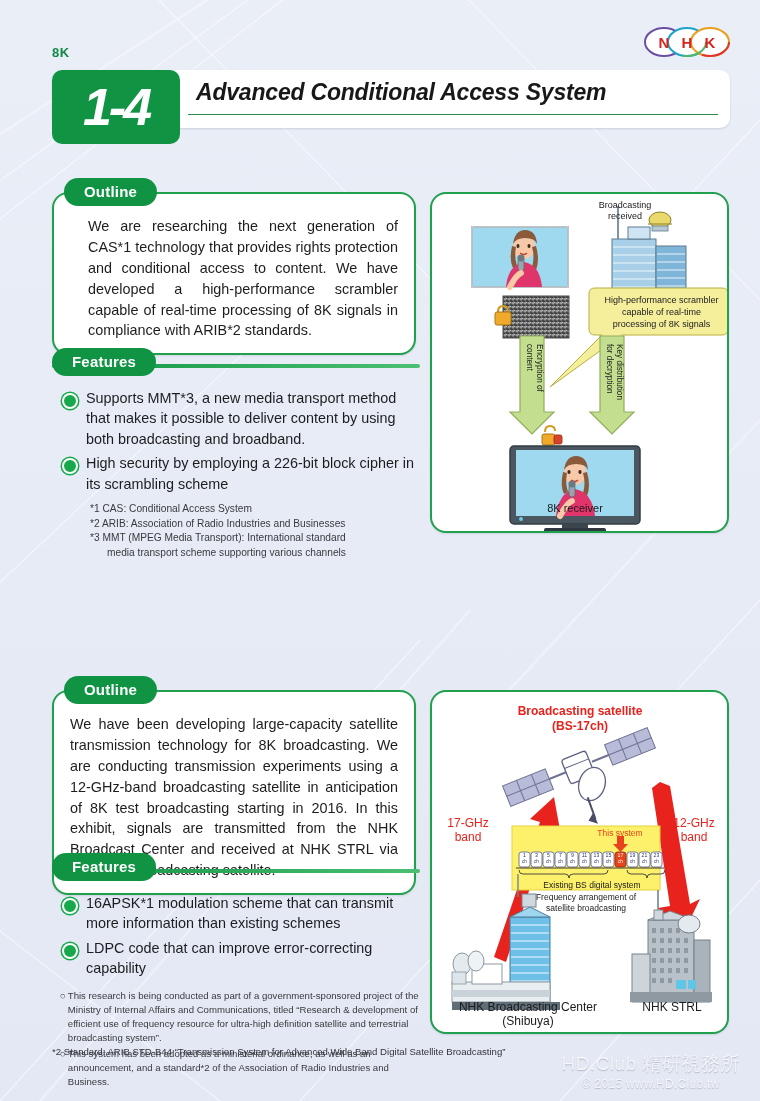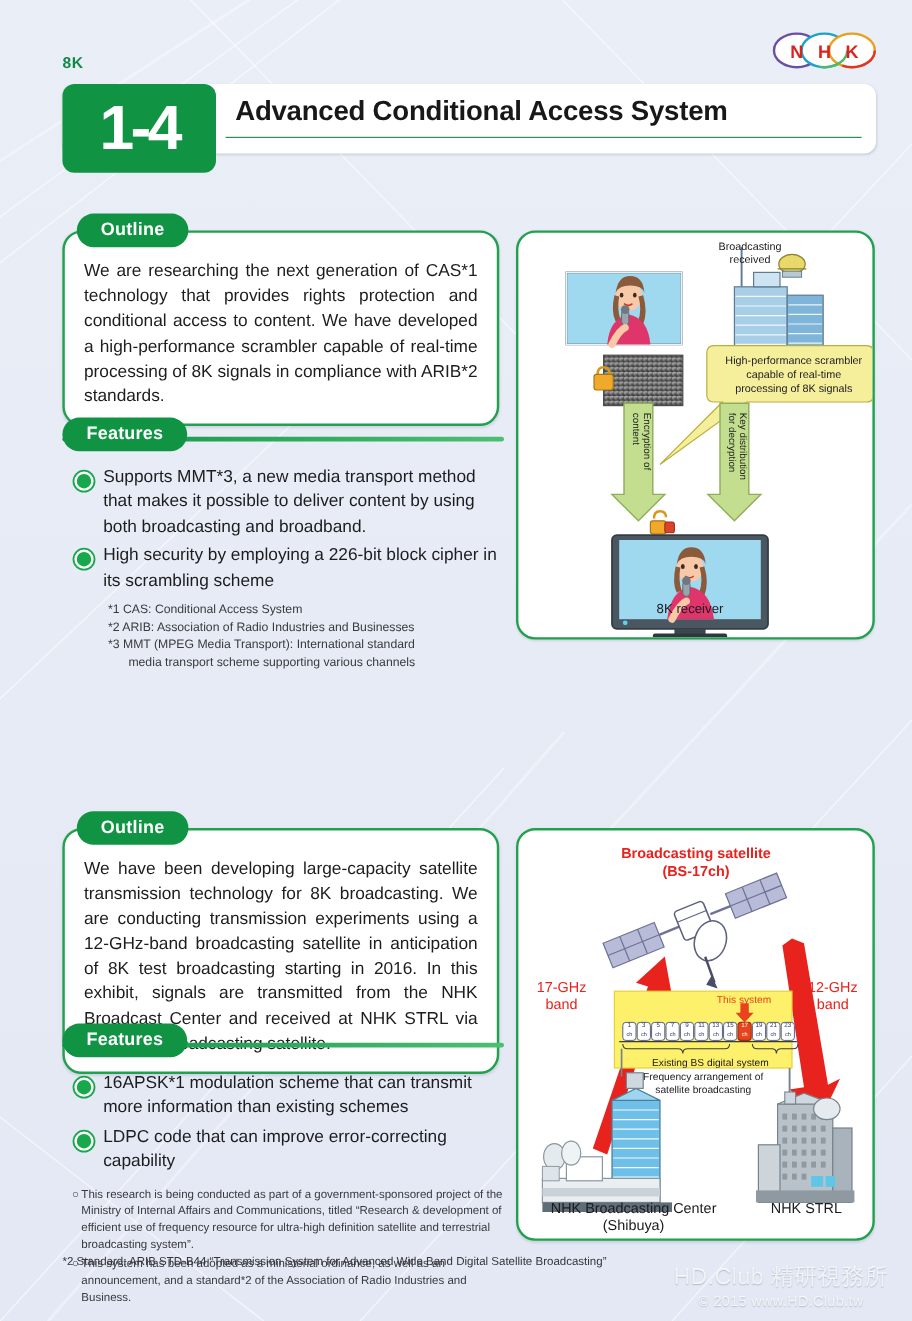--- a/index.html
+++ b/index.html
@@ -15,21 +15,21 @@
 
   .page{position:absolute;inset:0;}
 
   
   .tag-8k{position:absolute;left:52px;top:45px;font-size:13px;font-weight:700;color:#0f8a45;letter-spacing:.5px;}
 
   
   .nhk-logo{position:absolute;right:28px;top:25px;width:90px;height:34px;}
 
   
-  .sec-header{position:absolute;left:52px;right:30px;height:58px;}
+  .sec-header{position:absolute;left:52px;right:30px;height:58px;font-style:italic;}
   .sec-header .plate{
     position:absolute;left:0;right:0;top:0;bottom:0;
     background:#ffffff;border-radius:10px;
     box-shadow:0 1px 2px rgba(60,70,95,.18);
   }
   .sec-header .num{
     position:absolute;left:0;top:0;width:128px;height:74px;
     background:#109444;border-radius:10px 0 0 10px;
     color:#fff;font-size:52px;font-weight:700;letter-spacing:-3px;
     display:flex;align-items:center;justify-content:center;
@@ -167,21 +167,21 @@
     <div class="plate"></div>
     <div class="num round">1-4</div>
     <div class="texts">
       <div class="title">Advanced Conditional Access System</div>
       <div class="rule"></div>
     </div>
   </div>
 
   <div class="outline-card" style="left:52px;top:192px;width:360px;">
     <div class="pill pill-abs">Outline</div>
-    <div class="body" style="padding-top:22px;">We are researching the next generation of CAS*1 technology that provides rights protection and conditional access to content. We have developed a high-performance scrambler capable of real-time processing of 8K signals in compliance with ARIB*2 standards.</div>
+    <div class="body" style="padding-top:22px;margin-left:18px;">We are researching the next generation of CAS*1 technology that provides rights protection and conditional access to content. We have developed a high-performance scrambler capable of real-time processing of 8K signals in compliance with ARIB*2 standards.</div>
   </div>
 
   <div class="features" style="left:52px;top:348px;width:368px;">
     <div class="barline"></div>
     <div class="pill pill-f">Features</div>
     <div class="feat-list">
       <div class="feat-item">
         <span class="feat-bullet"></span>
         <span class="feat-text">Supports MMT*3, a new media transport method that makes it possible to deliver content by using both broadcasting and broadband.</span>
       </div>

